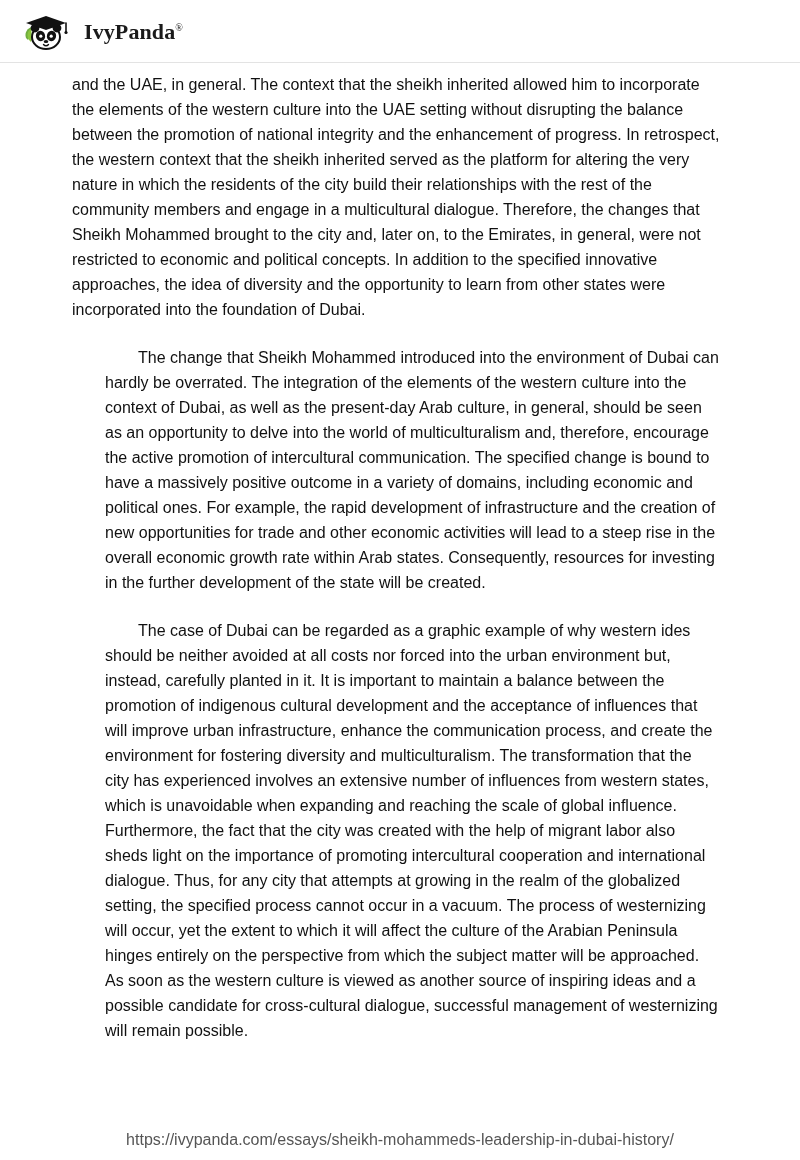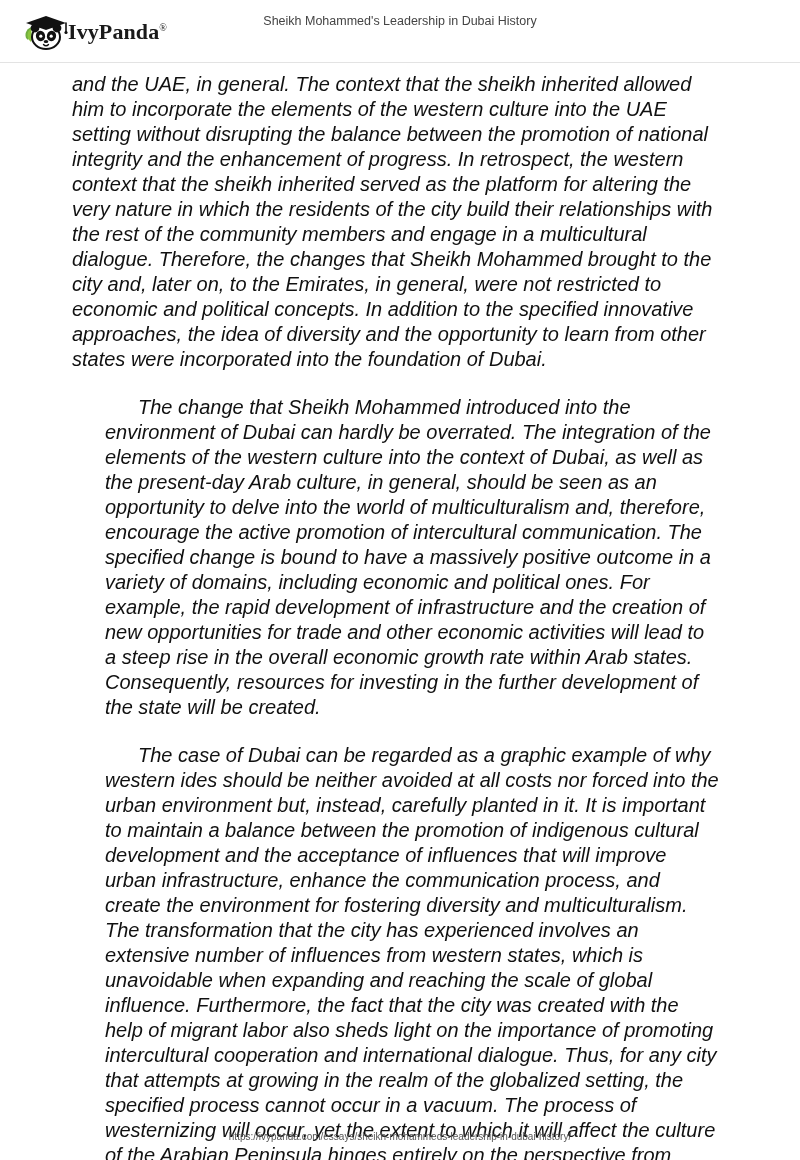--- a/index.html
+++ b/index.html
@@ -28,21 +28,21 @@
     left: 0;
     width: 800px;
     height: 62px;
   }
   .brand {
     position: absolute;
     left: 22px;
     top: 12px;
     display: flex;
     align-items: center;
-    gap: 0;
+    gap: 16px;
   }
   .brand-logo {
     width: 46px;
     height: 40px;
     position: relative;
   }
   .brand-name {
     font-family: "Liberation Serif", serif;
     font-size: 22px;
     font-weight: bold;
@@ -74,39 +74,38 @@
   }
   
   .content {
     position: absolute;
     left: 72px;
     top: 72px;
     width: 648px;
   }
   .content p {
     margin: 0 0 23px 0;
-    font-size: 20px;
+    font-size: 16px;
     line-height: 25px;
     text-align: left;
     color: #111111;
     hyphens: none;
-    font-style: italic;
   }
   .content p.indent {
     text-indent: 33px;
     margin-left: 33px;
   }
   
   .footer {
     position: absolute;
     left: 0;
     top: 1131px;
     width: 800px;
     text-align: center;
-    font-size: 10px;
+    font-size: 16px;
     color: #555555;
   }
   .footer a {
     color: #555555;
     text-decoration: none;
   }
 </style>
 </head>
 <body>
 
@@ -137,21 +136,20 @@
           <path d="M24 4 L 44 11 L 24 18 L 4 11 Z" fill="#111111"></path>
           <path d="M44 11 L 44 20" stroke="#111111" stroke-width="1.6" stroke-linecap="round"></path>
           <circle cx="44" cy="20.5" r="1.6" fill="#111111"></circle>
         </svg>
       </span>
       <span class="brand-name">
         <span>IvyPanda</span><span class="reg">®</span>
       </span>
     </div>
 
-    <div class="header-title">Sheikh Mohammed's Leadership in Dubai History</div>
     <div class="header-rule"></div>
   </div>
 
   <div class="content">
     <p>and the UAE, in general. The context that the sheikh inherited allowed him to incorporate the elements of the western culture into the UAE setting without disrupting the balance between the promotion of national integrity and the enhancement of progress. In retrospect, the western context that the sheikh inherited served as the platform for altering the very nature in which the residents of the city build their relationships with the rest of the community members and engage in a multicultural dialogue. Therefore, the changes that Sheikh Mohammed brought to the city and, later on, to the Emirates, in general, were not restricted to economic and political concepts. In addition to the specified innovative approaches, the idea of diversity and the opportunity to learn from other states were incorporated into the foundation of Dubai.</p>
     <p class="indent">The change that Sheikh Mohammed introduced into the environment of Dubai can hardly be overrated. The integration of the elements of the western culture into the context of Dubai, as well as the present-day Arab culture, in general, should be seen as an opportunity to delve into the world of multiculturalism and, therefore, encourage the active promotion of intercultural communication. The specified change is bound to have a massively positive outcome in a variety of domains, including economic and political ones. For example, the rapid development of infrastructure and the creation of new opportunities for trade and other economic activities will lead to a steep rise in the overall economic growth rate within Arab states. Consequently, resources for investing in the further development of the state will be created.</p>
     <p class="indent">The case of Dubai can be regarded as a graphic example of why western ides should be neither avoided at all costs nor forced into the urban environment but, instead, carefully planted in it. It is important to maintain a balance between the promotion of indigenous cultural development and the acceptance of influences that will improve urban infrastructure, enhance the communication process, and create the environment for fostering diversity and multiculturalism. The transformation that the city has experienced involves an extensive number of influences from western states, which is unavoidable when expanding and reaching the scale of global influence. Furthermore, the fact that the city was created with the help of migrant labor also sheds light on the importance of promoting intercultural cooperation and international dialogue. Thus, for any city that attempts at growing in the realm of the globalized setting, the specified process cannot occur in a vacuum. The process of westernizing will occur, yet the extent to which it will affect the culture of the Arabian Peninsula hinges entirely on the perspective from which the subject matter will be approached. As soon as the western culture is viewed as another source of inspiring ideas and a possible candidate for cross-cultural dialogue, successful management of westernizing will remain possible.</p>
   </div>
 
   <div class="footer">

